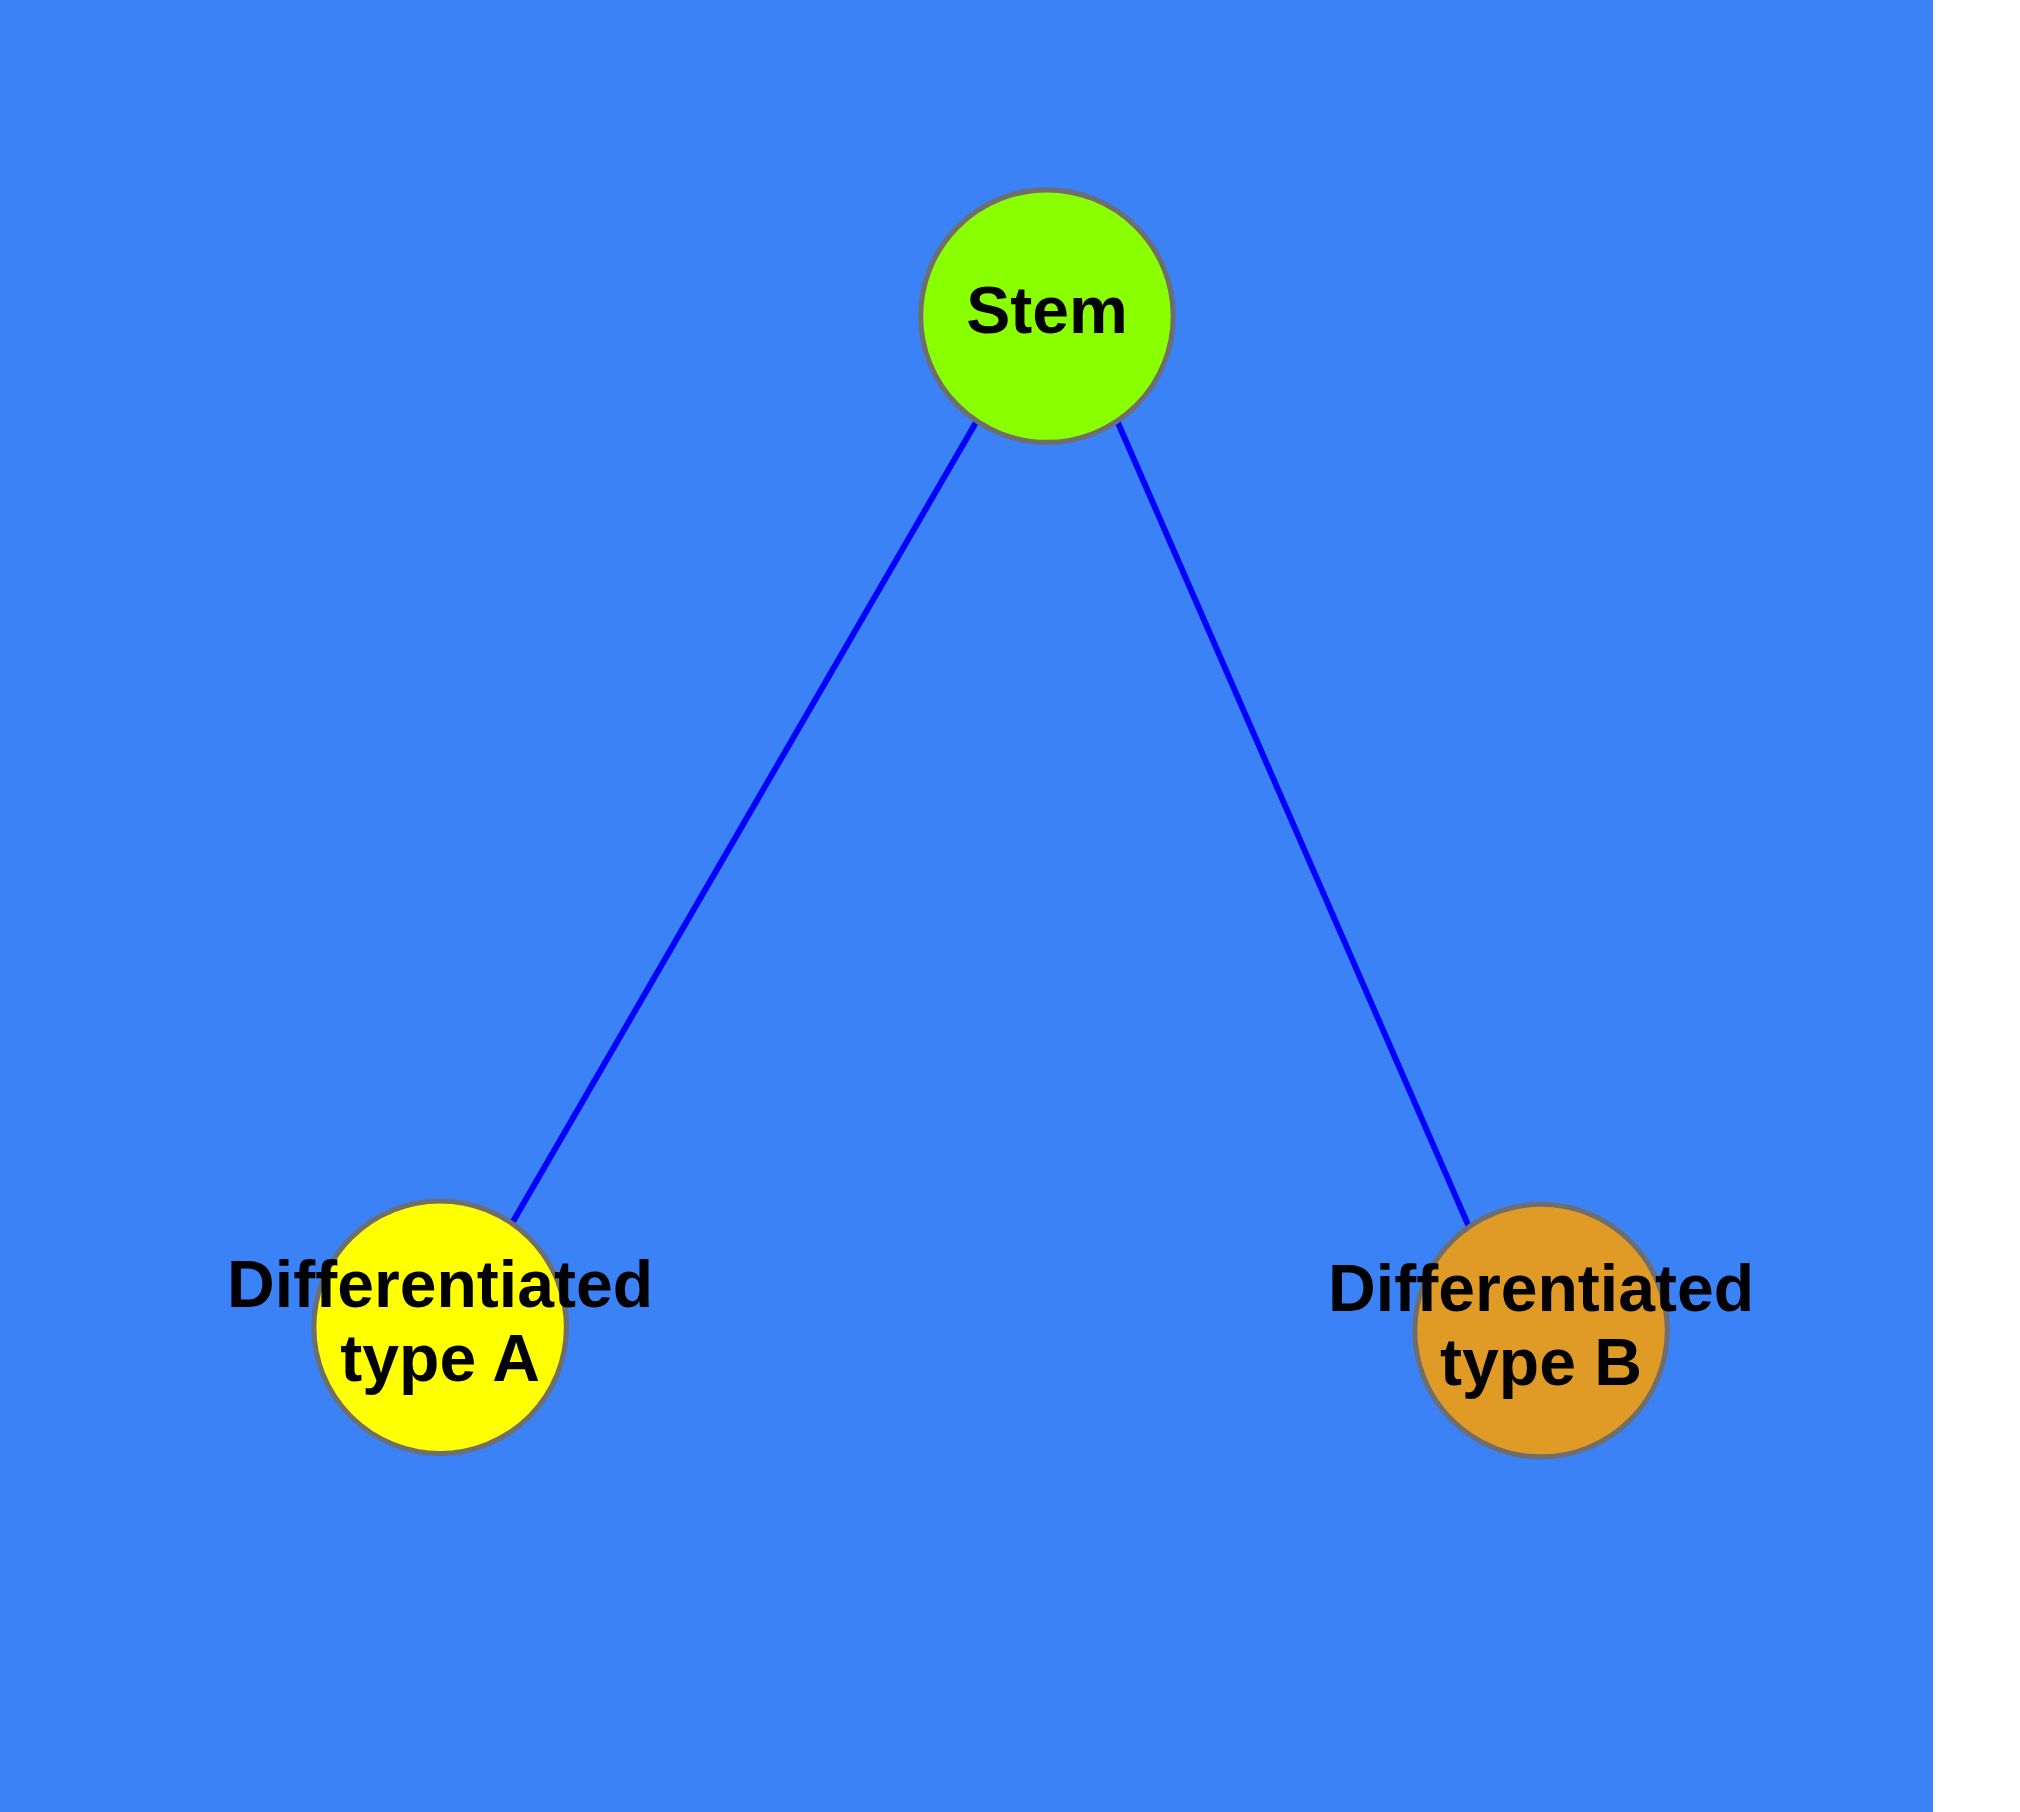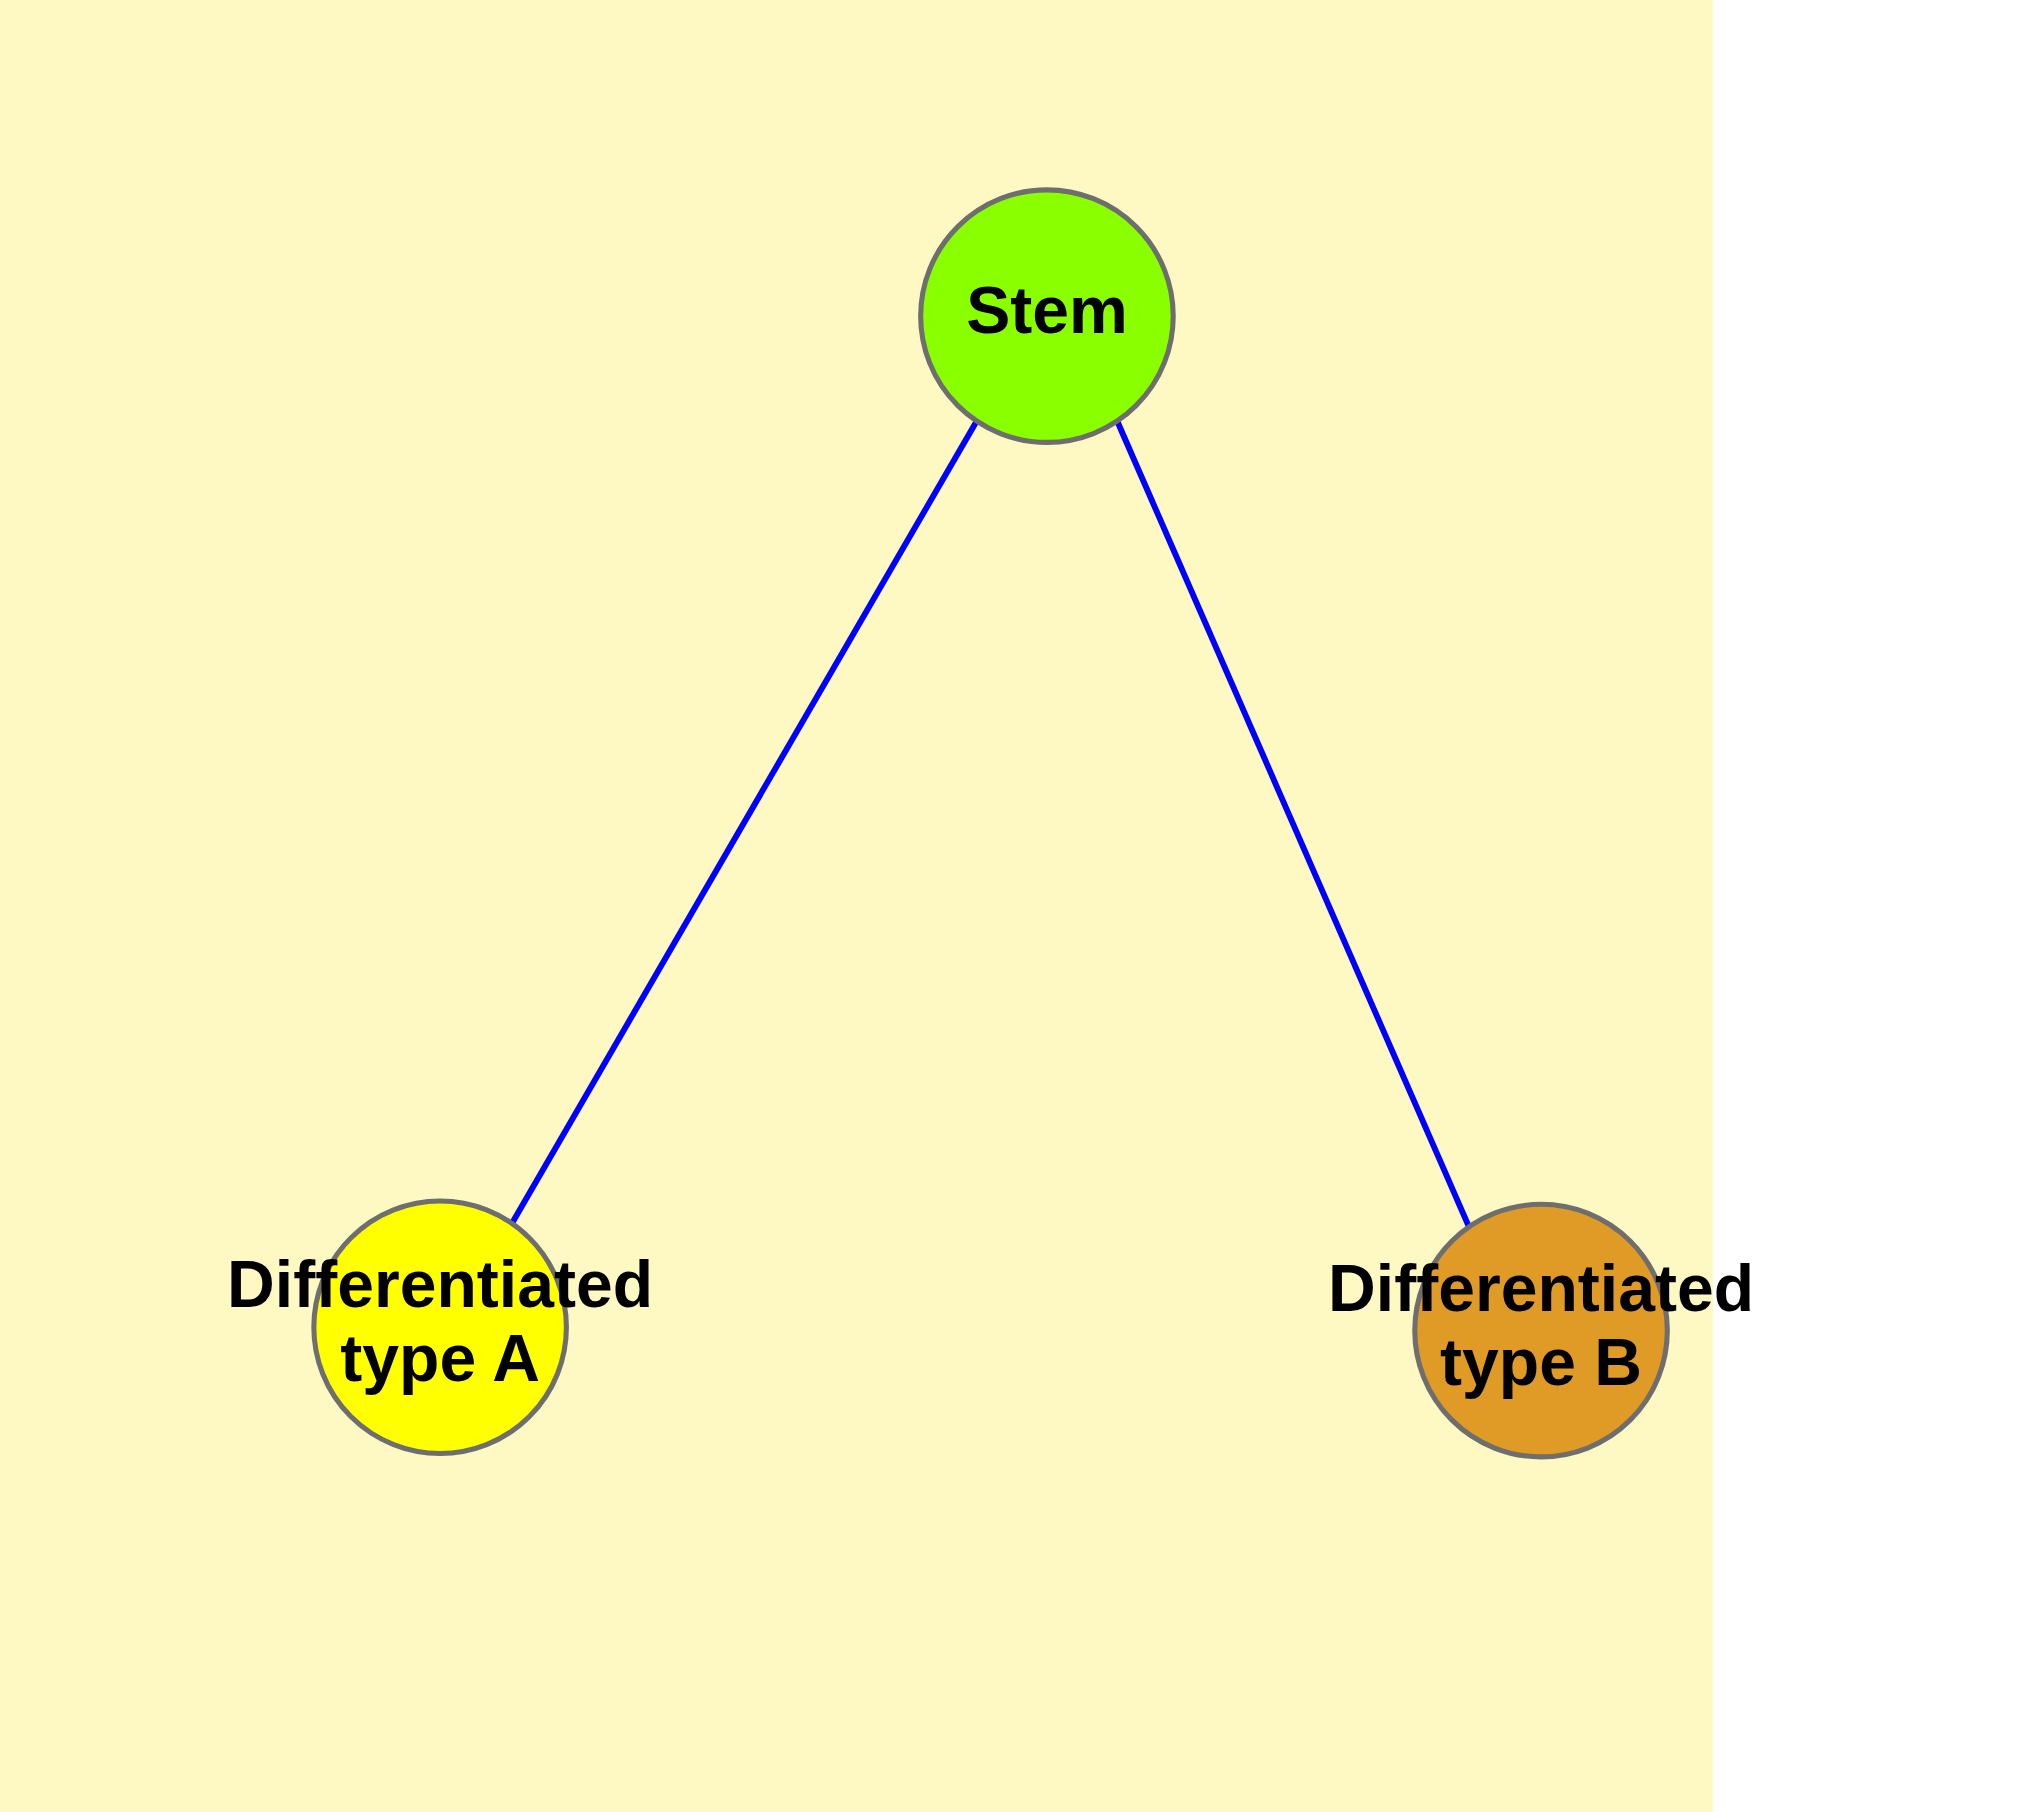--- a/index.html
+++ b/index.html
@@ -8,23 +8,24 @@
     padding: 0;
   }
   body {
     width: 2021px;
     height: 1812px;
     overflow: hidden;
     font-family: "Liberation Sans", sans-serif;
   }
   #canvas {
     position: relative;
-    width: 1713px;
+    width: 1921px;
     height: 1812px;
-    background: #fef9c3;
+    background: #3b82f6;
+    padding-left: 12px;
   }
   #graph-svg {
     position: absolute;
     top: 0;
     left: 0;
     width: 2021px;
     height: 1812px;
     display: block;
   }
   .node-label {

